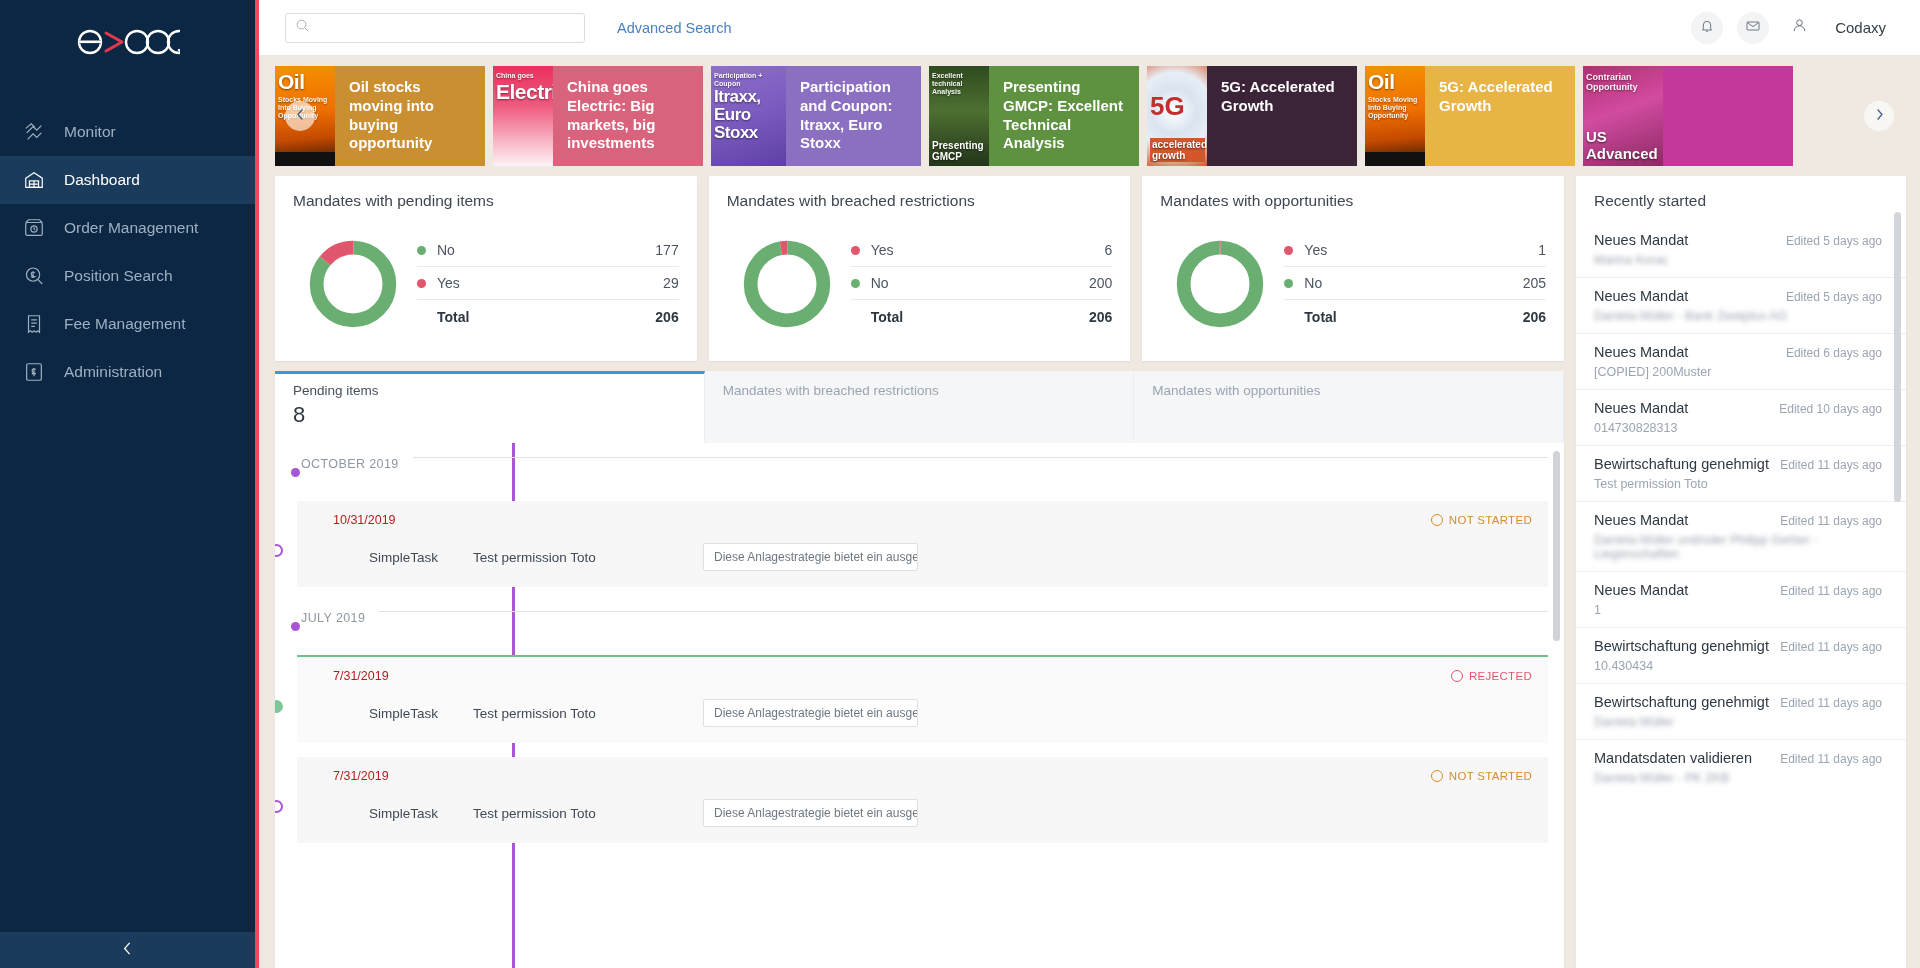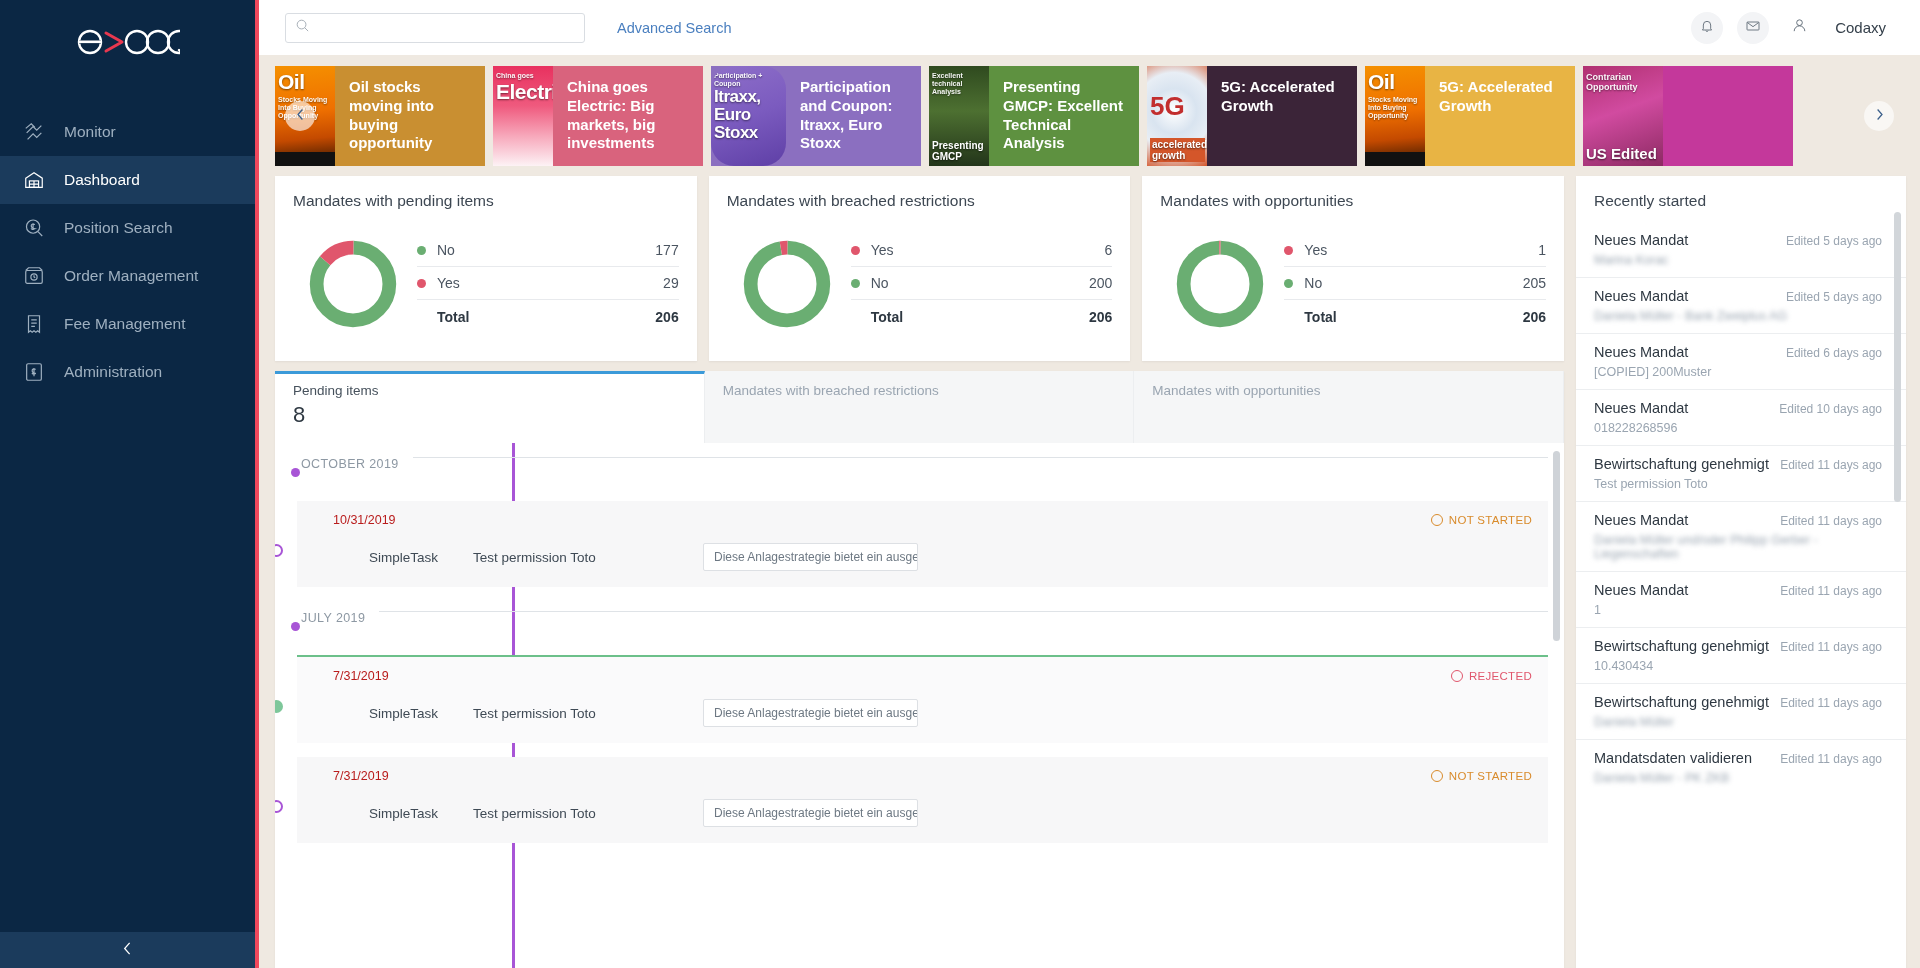--- a/index.html
+++ b/index.html
@@ -84,21 +84,21 @@
   }
   .news-card {
     height: 100px; display: flex; overflow: hidden; cursor: pointer;
     flex: 0 0 auto; position: relative;
   }
   .news-thumb { width: 60px; height: 100px; position: relative; overflow: hidden; flex: 0 0 60px; }
   .news-title {
     color: #fff; font-size: 15px; line-height: 1.25; font-weight: 600;
     padding: 12px 14px 0 14px; flex: 1;
   }
-  .news-card.wide .news-thumb { width: 75px; flex: 0 0 75px; border-radius: 23px; }
+  .news-card.wide .news-thumb { width: 75px; flex: 0 0 75px; }
 
   .carousel-arrow {
     position: absolute; top: 35px; width: 30px; height: 30px; border-radius: 50%;
     background: rgba(255,255,255,0.62); display: flex; align-items: center; justify-content: center;
     cursor: pointer; z-index: 5;
   }
   .carousel-arrow svg { stroke: #3b5f8a; fill: none; stroke-width: 2; }
   .arrow-left { left: 26px; }
   .arrow-right { right: 26px; }
 
@@ -267,38 +267,38 @@
             <rect x="7" y="13" width="10" height="7"></rect>
             <path d="M12 13 V20 M7 16.5 H17"></path>
           </svg>
         </span>
         <span class="lbl">Dashboard</span>
       </div>
 
       <div class="nav-item">
         <span class="ic">
           <svg viewBox="0 0 24 24" width="22" height="22">
-            <circle cx="11" cy="10.5" r="7.2"></circle>
-            <path d="M16.3 16 L21 20.7"></path>
-            <path d="M11 6.8 V14.2 M13 8.2 Q9 7 9 9.5 T13 12.8 Q9 14.2 9 12.4"></path>
-          </svg>
-        </span>
-        <span class="lbl">Position Search</span>
-      </div>
-
-      <div class="nav-item">
-        <span class="ic">
-          <svg viewBox="0 0 24 24" width="22" height="22">
             <rect x="3" y="6" width="18" height="14" rx="1.5"></rect>
             <path d="M3 6 L6 3 H18 L21 6"></path>
             <circle cx="12" cy="13" r="3.4"></circle>
             <path d="M12 11.2 V13 L13.3 14"></path>
           </svg>
         </span>
         <span class="lbl">Order Management</span>
+      </div>
+
+      <div class="nav-item">
+        <span class="ic">
+          <svg viewBox="0 0 24 24" width="22" height="22">
+            <circle cx="11" cy="10.5" r="7.2"></circle>
+            <path d="M16.3 16 L21 20.7"></path>
+            <path d="M11 6.8 V14.2 M13 8.2 Q9 7 9 9.5 T13 12.8 Q9 14.2 9 12.4"></path>
+          </svg>
+        </span>
+        <span class="lbl">Position Search</span>
       </div>
 
       <div class="nav-item">
         <span class="ic">
           <svg viewBox="0 0 24 24" width="22" height="22">
             <path d="M6 3 H18 V21 L16 19.4 L14 21 L12 19.4 L10 21 L8 19.4 L6 21 Z"></path>
             <path d="M9 7.5 H15 M9 11 H15 M9 14.5 H13"></path>
           </svg>
         </span>
         <span class="lbl">Fee Management</span>
@@ -436,21 +436,21 @@
           </span>
         </div>
         <div class="news-title">5G: Accelerated Growth</div>
       </div>
 
       <div class="news-card" style="width:210px;background:#c4389b">
         <div class="news-thumb th-contrarian" style="width:80px;flex:0 0 80px">
           <span class="thumb-text">
             <span class="thumb-sub" style="font-size:9px">Contrarian Opportunity</span>
           </span>
-          <span class="thumb-bottom" style="font-size:15px">US Edited</span>
+          <span class="thumb-bottom" style="font-size:15px">US Advanced</span>
         </div>
         <div class="news-title"></div>
       </div>
 
       <div class="carousel-arrow arrow-right">
         <span>
           <svg viewBox="0 0 24 24" width="15" height="15">
               <path d="M9 4 L16 12 L9 20"></path>
             </svg>
         </span>
@@ -661,21 +661,21 @@
                 <span class="ri-time">Edited 6 days ago</span>
               </div>
               <div class="ri-sub">[COPIED] 200Muster</div>
             </div>
 
             <div class="recent-item">
               <div class="ri-top">
                 <span class="ri-name">Neues Mandat</span>
                 <span class="ri-time">Edited 10 days ago</span>
               </div>
-              <div class="ri-sub">018228268596</div>
+              <div class="ri-sub">014730828313</div>
             </div>
 
             <div class="recent-item">
               <div class="ri-top">
                 <span class="ri-name">Bewirtschaftung genehmigt</span>
                 <span class="ri-time">Edited 11 days ago</span>
               </div>
               <div class="ri-sub">Test permission Toto</div>
             </div>
 

